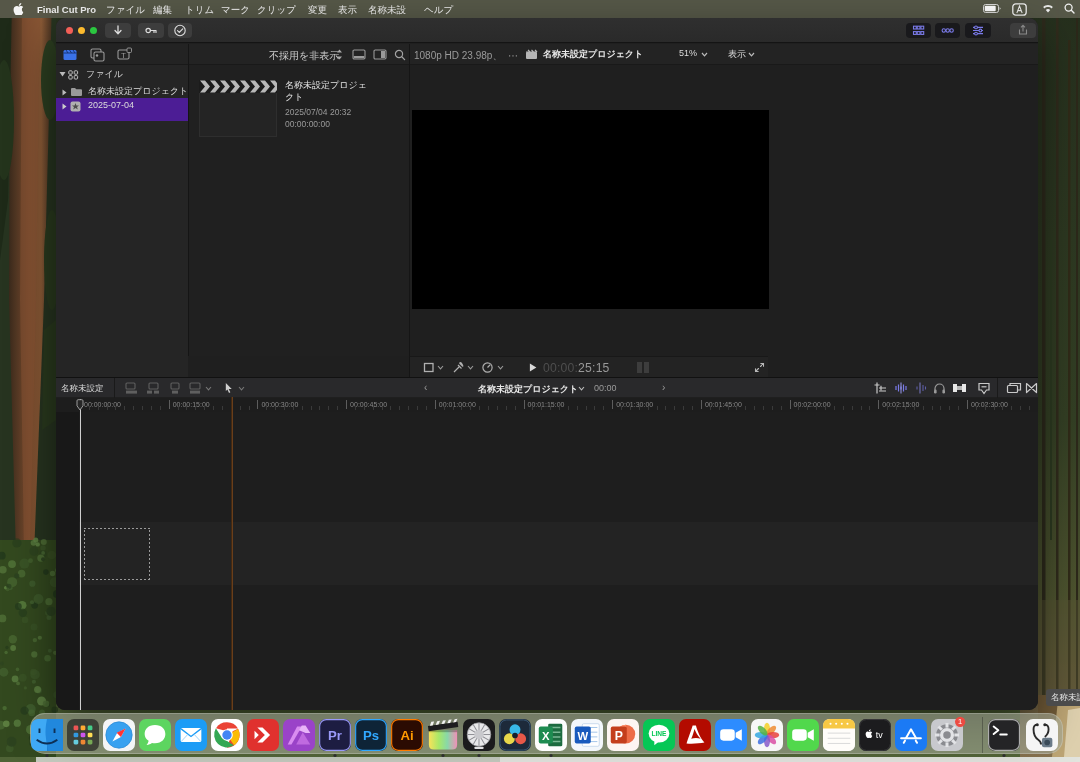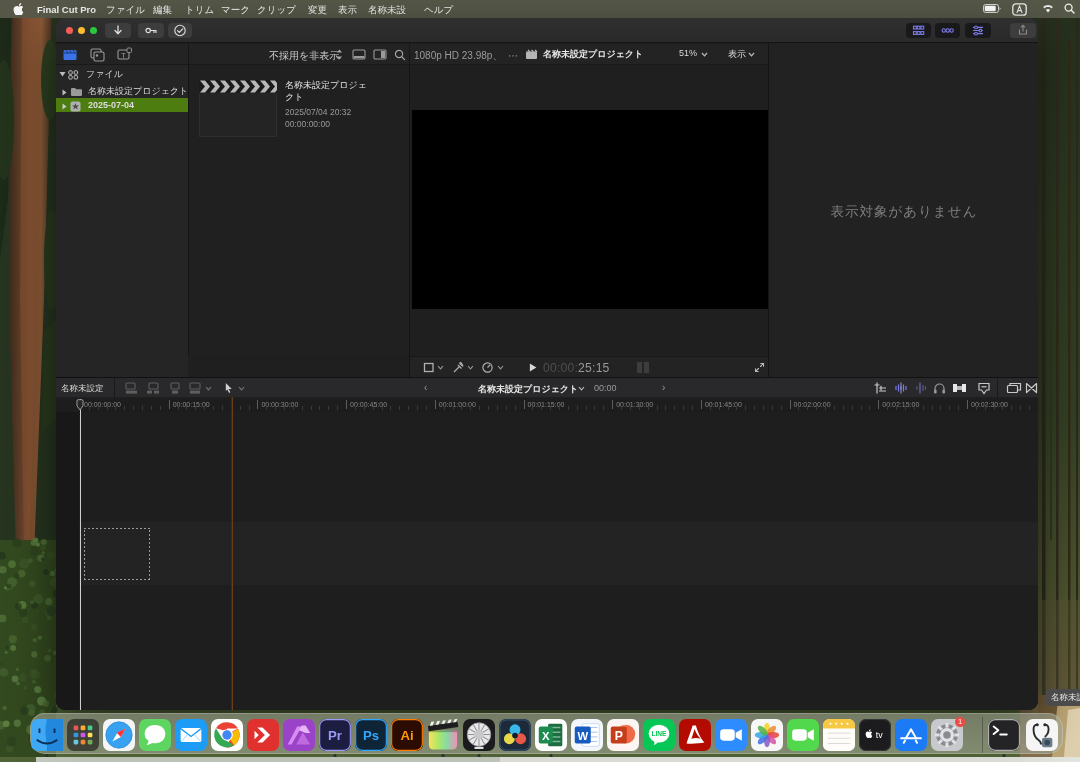--- a/index.html
+++ b/index.html
@@ -405,21 +405,21 @@
     </div>
     <div class="srow" style="top:19px;">
       <svg class="abs" style="left:6px; top:5px;" width="5" height="7" viewBox="0 0 5 7">
           <path d="M0.5,0.5 L4.5,3.5 L0.5,6.5 Z" fill="#bbb"></path>
         </svg>
       <svg class="abs" style="left:14px; top:3px;" width="13" height="10" viewBox="0 0 13 10">
         <path d="M1,2 Q1,1 2,1 L5,1 L6.3,2.3 L11,2.3 Q12,2.3 12,3.3 L12,8 Q12,9 11,9 L2,9 Q1,9 1,8 Z" fill="#9a9a9a"></path>
       </svg>
       <span style="padding-left:32px;">名称未設定プロジェクト</span>
     </div>
-    <div class="srow" style="top:33px; background:#4d7c0f; height:14px; line-height:14px;font-weight:bold;">
+    <div class="srow" style="top:33px; background:#4c1d95; height:23px; line-height:14px;">
       <svg class="abs" style="left:6px; top:5px;" width="5" height="7" viewBox="0 0 5 7">
           <path d="M0.5,0.5 L4.5,3.5 L0.5,6.5 Z" fill="#ccc"></path>
         </svg>
       <svg class="abs" style="left:14px; top:3px;" width="11" height="11" viewBox="0 0 11 11">
         <rect x="0.5" y="0.5" width="10" height="10" rx="2" fill="#b0b0b0"></rect>
         <path d="M5.5,2 L6.4,4.4 L9,4.4 L7,6 L7.8,8.6 L5.5,7 L3.2,8.6 L4,6 L2,4.4 L4.6,4.4 Z" fill="#4d4d4d"></path>
       </svg>
       <span style="padding-left:32px;">2025-07-04</span>
     </div>
   </div>
@@ -472,23 +472,20 @@
       <path d="M1,0.5 L8.3,5 L1,9.5 Z" fill="#d8d8d8"></path>
     </svg>
     <div class="abs" style="left:133px; top:3.5px; font-size:12.2px; letter-spacing:0.2px;"><span style="color:#4e4e4e;">00:00:</span><span style="color:#999999;">25:15</span></div>
     <div class="abs" style="left:227px; top:5px; width:5px; height:11px; background:#3d3d3d;"></div>
     <div class="abs" style="left:234px; top:5px; width:5px; height:11px; background:#3d3d3d;"></div>
     <svg class="abs" style="left:344px; top:5px;" width="11" height="11" viewBox="0 0 11 11">
       <path d="M1.5,9.5 L4.5,6.5 M1.5,9.5 L1.5,6.8 M1.5,9.5 L4.2,9.5 M9.5,1.5 L6.5,4.5 M9.5,1.5 L9.5,4.2 M9.5,1.5 L6.8,1.5" stroke="#b8b8b8" stroke-width="1.1" fill="none" stroke-linecap="round"></path>
     </svg>
   </div>
 
-  <div id="rightpanel">
-    <div class="msg">表示対象がありません</div>
-  </div>
 
   <div id="ttoolbar">
     <div class="abs" style="left:5px; top:5px; font-size:8.5px; color:#dedede;">名称未設定</div>
     <div class="abs" style="left:58px; top:0; width:1px; height:20px; background:#1a1a1a;"></div>
     <g>
     <svg class="abs" style="left:68px; top:4px;" width="15" height="12" viewBox="0 0 15 12">
       <rect x="2" y="1" width="9" height="6" rx="1" fill="none" stroke="#5f5f5f" stroke-width="1.1"></rect>
       <rect x="2" y="8.6" width="11" height="3" fill="#5f5f5f"></rect>
     </svg>
     <svg class="abs" style="left:90px; top:4px;" width="15" height="12" viewBox="0 0 15 12">

